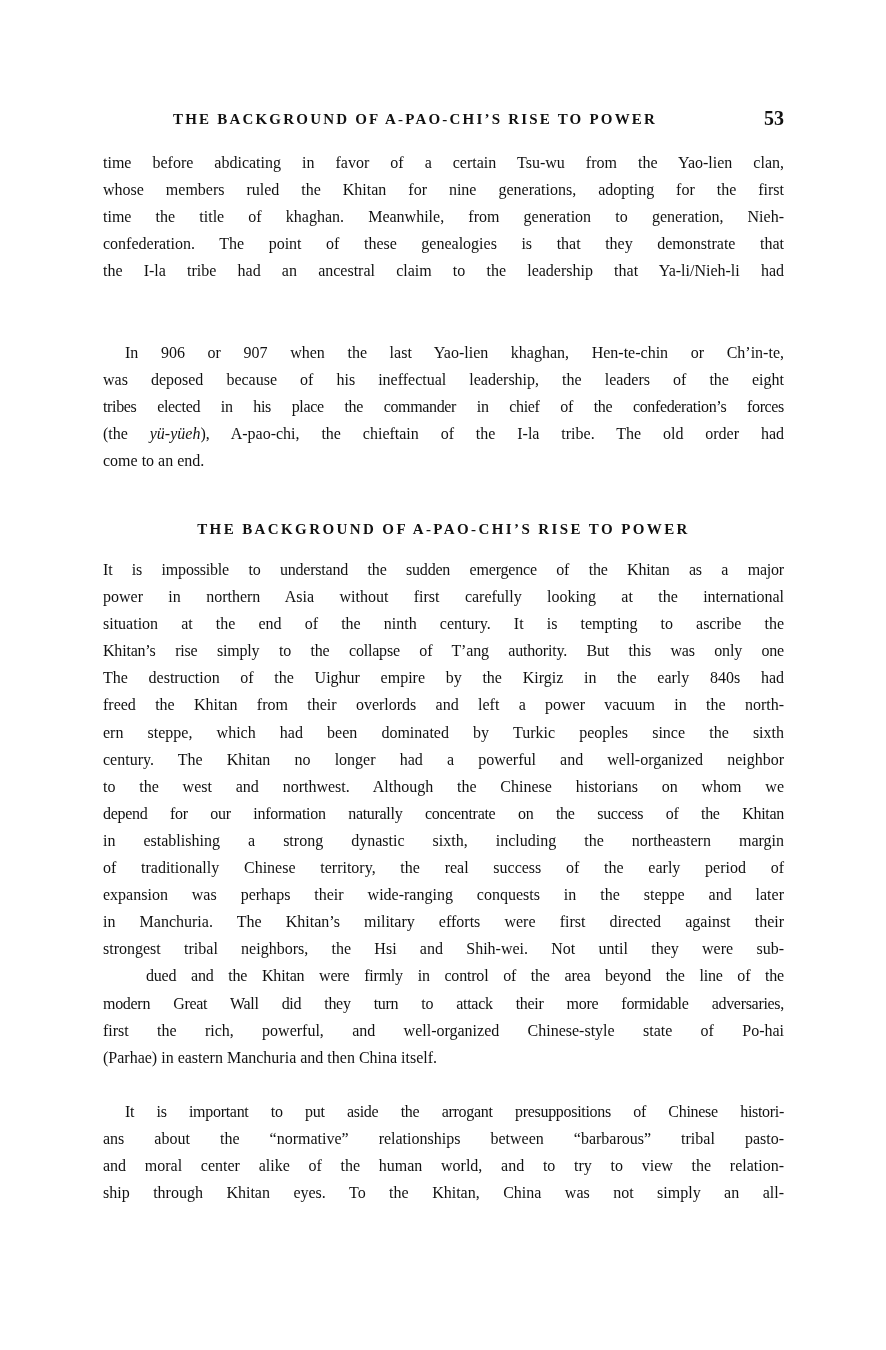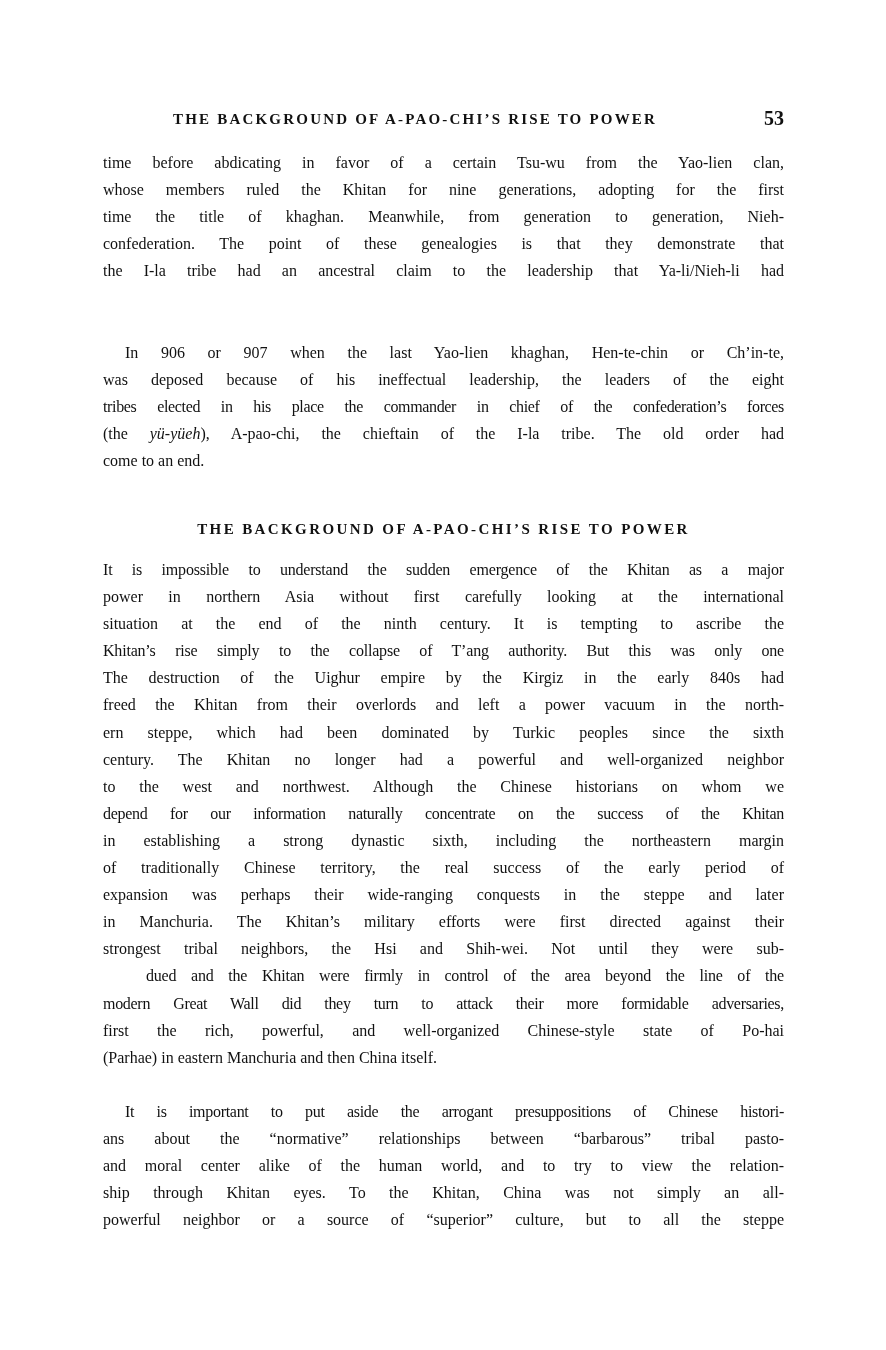--- a/index.html
+++ b/index.html
@@ -129,16 +129,15 @@
     <span class="line" style="letter-spacing:-0.3px;">modern Great Wall did they turn to attack their more formidable adversaries,</span>
     <span class="line">first the rich, powerful, and well-organized Chinese-style state of Po-hai</span>
     <span class="line last">(Parhae) in eastern Manchuria and then China itself.</span>
   </div>
 
   <div class="text-block block4">
     <span class="line" style="padding-left:22px; letter-spacing:-0.3px;">It is important to put aside the arrogant presuppositions of Chinese histori-</span>
     <span class="line">ans about the “normative” relationships between “barbarous” tribal pasto-</span>
     <span class="line">and moral center alike of the human world, and to try to view the relation-</span>
     <span class="line">ship through Khitan eyes. To the Khitan, China was not simply an all-</span>
-    <span class="line">powerful neighbor or a source of “superior” culture, but to all the steppe</span>
   </div>
 
 </div>
 
 </body></html>

